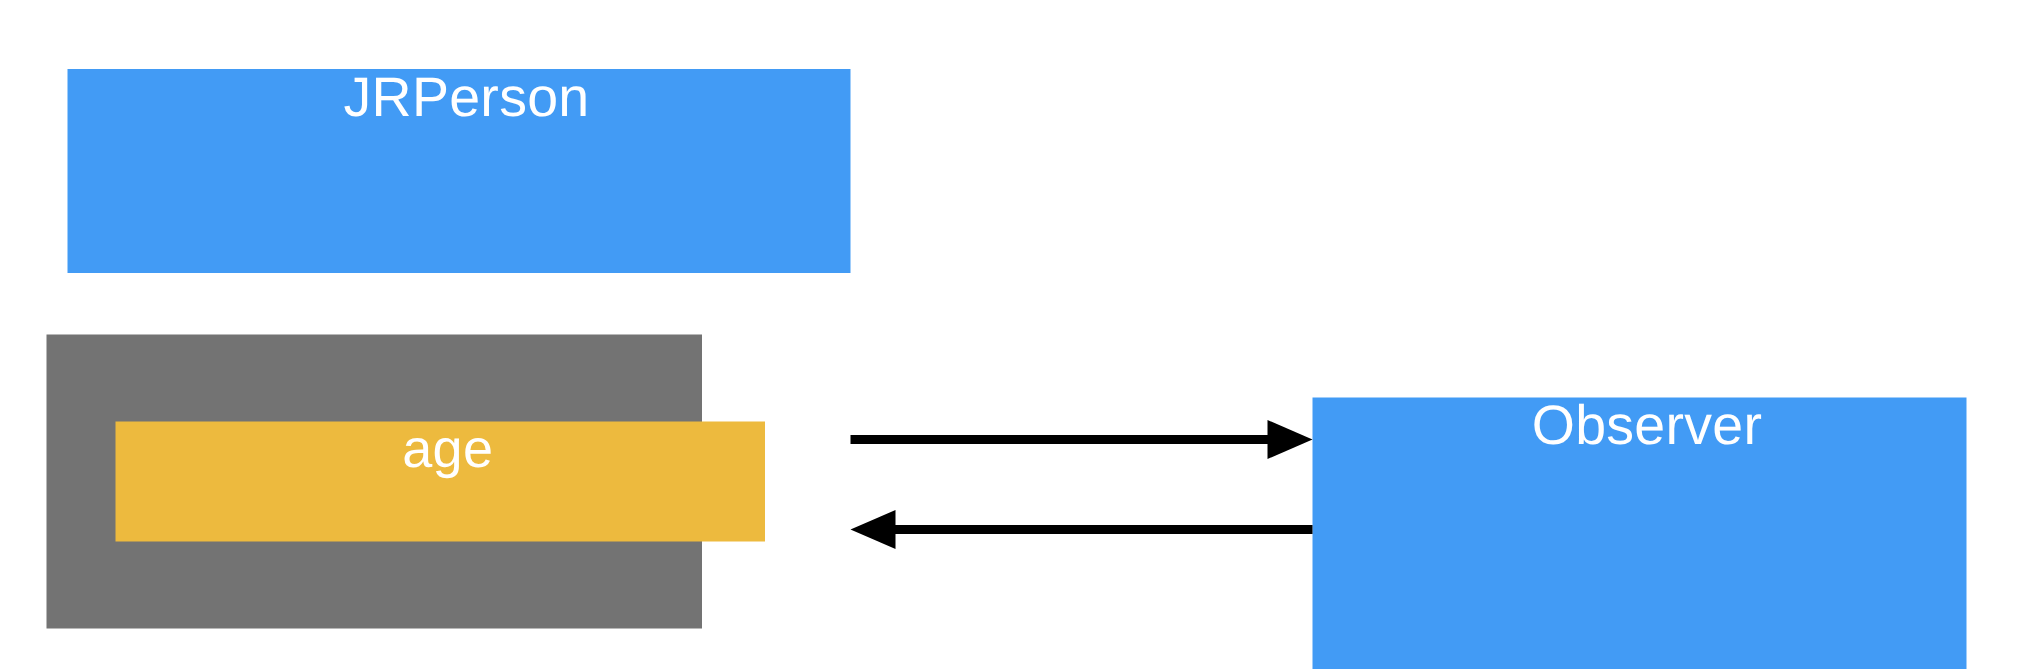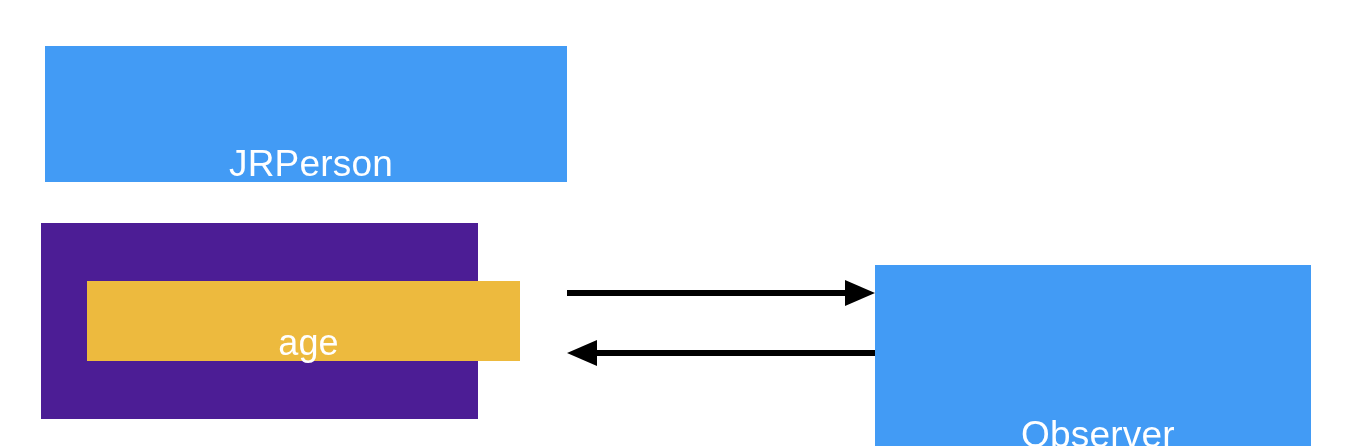--- a/index.html
+++ b/index.html
@@ -14,21 +14,21 @@
     position: relative;
     width: 1352px;
     height: 446px;
     background: #ffffff;
     overflow: hidden;
   }
   .node {
     position: absolute;
     box-sizing: border-box;
     display: flex;
-    align-items: flex-end;
+    align-items: flex-start;
     justify-content: center;
     padding-left: 10px;
   }
   .node-label {
     color: #ffffff;
     font-family: "Liberation Sans", sans-serif;
     font-weight: 400;
     font-size: 37px;
     line-height: 1;
     letter-spacing: 0.2px;
@@ -38,25 +38,25 @@
   
   #node-jrperson {
     left: 45px;
     top: 46px;
     width: 522px;
     height: 136px;
     background: #429BF5;
   }
   
   #node-jrperson-body {
-    left: 41px;
+    left: 31px;
     top: 223px;
     width: 437px;
     height: 196px;
-    background: #4c1d95;
+    background: #737373;
     display: block;
   }
   
   #node-age {
     left: 46px;
     top: 58px;
     width: 433px;
     height: 80px;
     background: #EDBA3E;
   }

